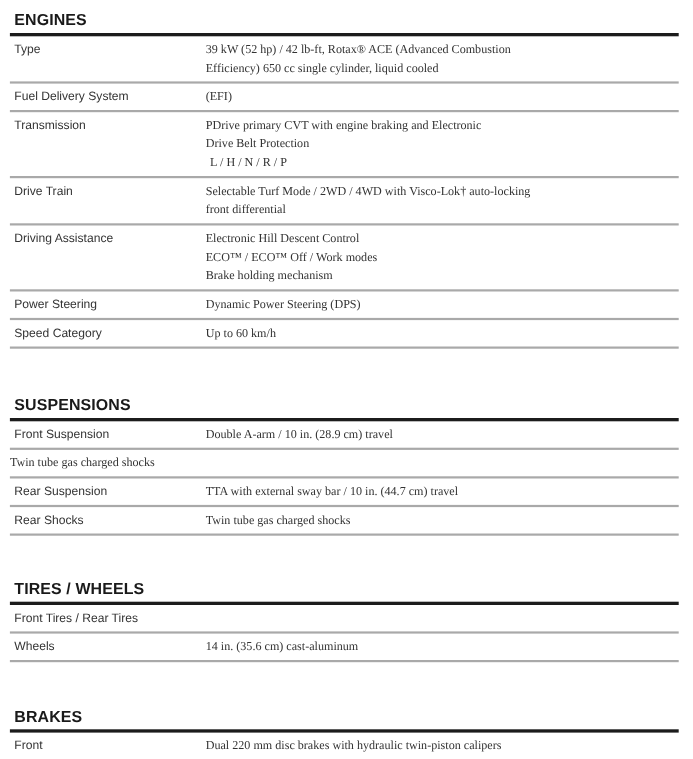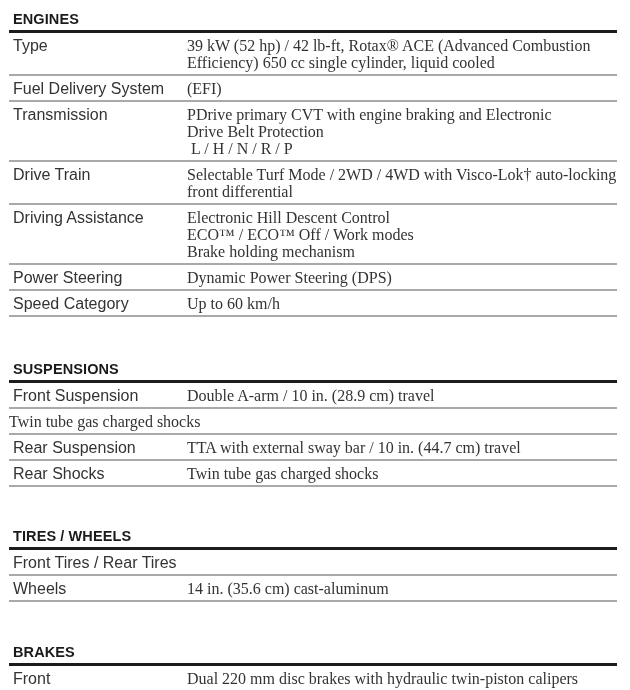--- a/index.html
+++ b/index.html
@@ -10,21 +10,21 @@
   }
   .sheet { position: relative; padding: 0 9px 0 5px; }
   .section { margin: 4px; }
   .section-title {
     font-weight: bold; font-size: 14.5px; color: #1a1a1a;
     padding: 7px 0 0 4px; height: 19px; letter-spacing: 0.1px;
   }
   .section-rule { height: 3px; background: #1c1c1c; }
   .spec-row {
     display: flex; border-bottom: 2px solid #a9a9a9;
-    font-size: 16px; line-height: 17px;
+    font-size: 11px; line-height: 17px;
     padding: 4px 0 3px 0;
   }
   .spec-label { width: 174px; padding-left: 4px; flex: none; }
   .spec-value { flex: 1; }
   .spec-value .line { display: block; font-family: Liberation Serif, serif; }
   .gap-1 { height: 29px; }
   .gap-2 { height: 26px; }
   .gap-3 { height: 27px; }
   .ltr { padding-left: 4px; }
 </style>

